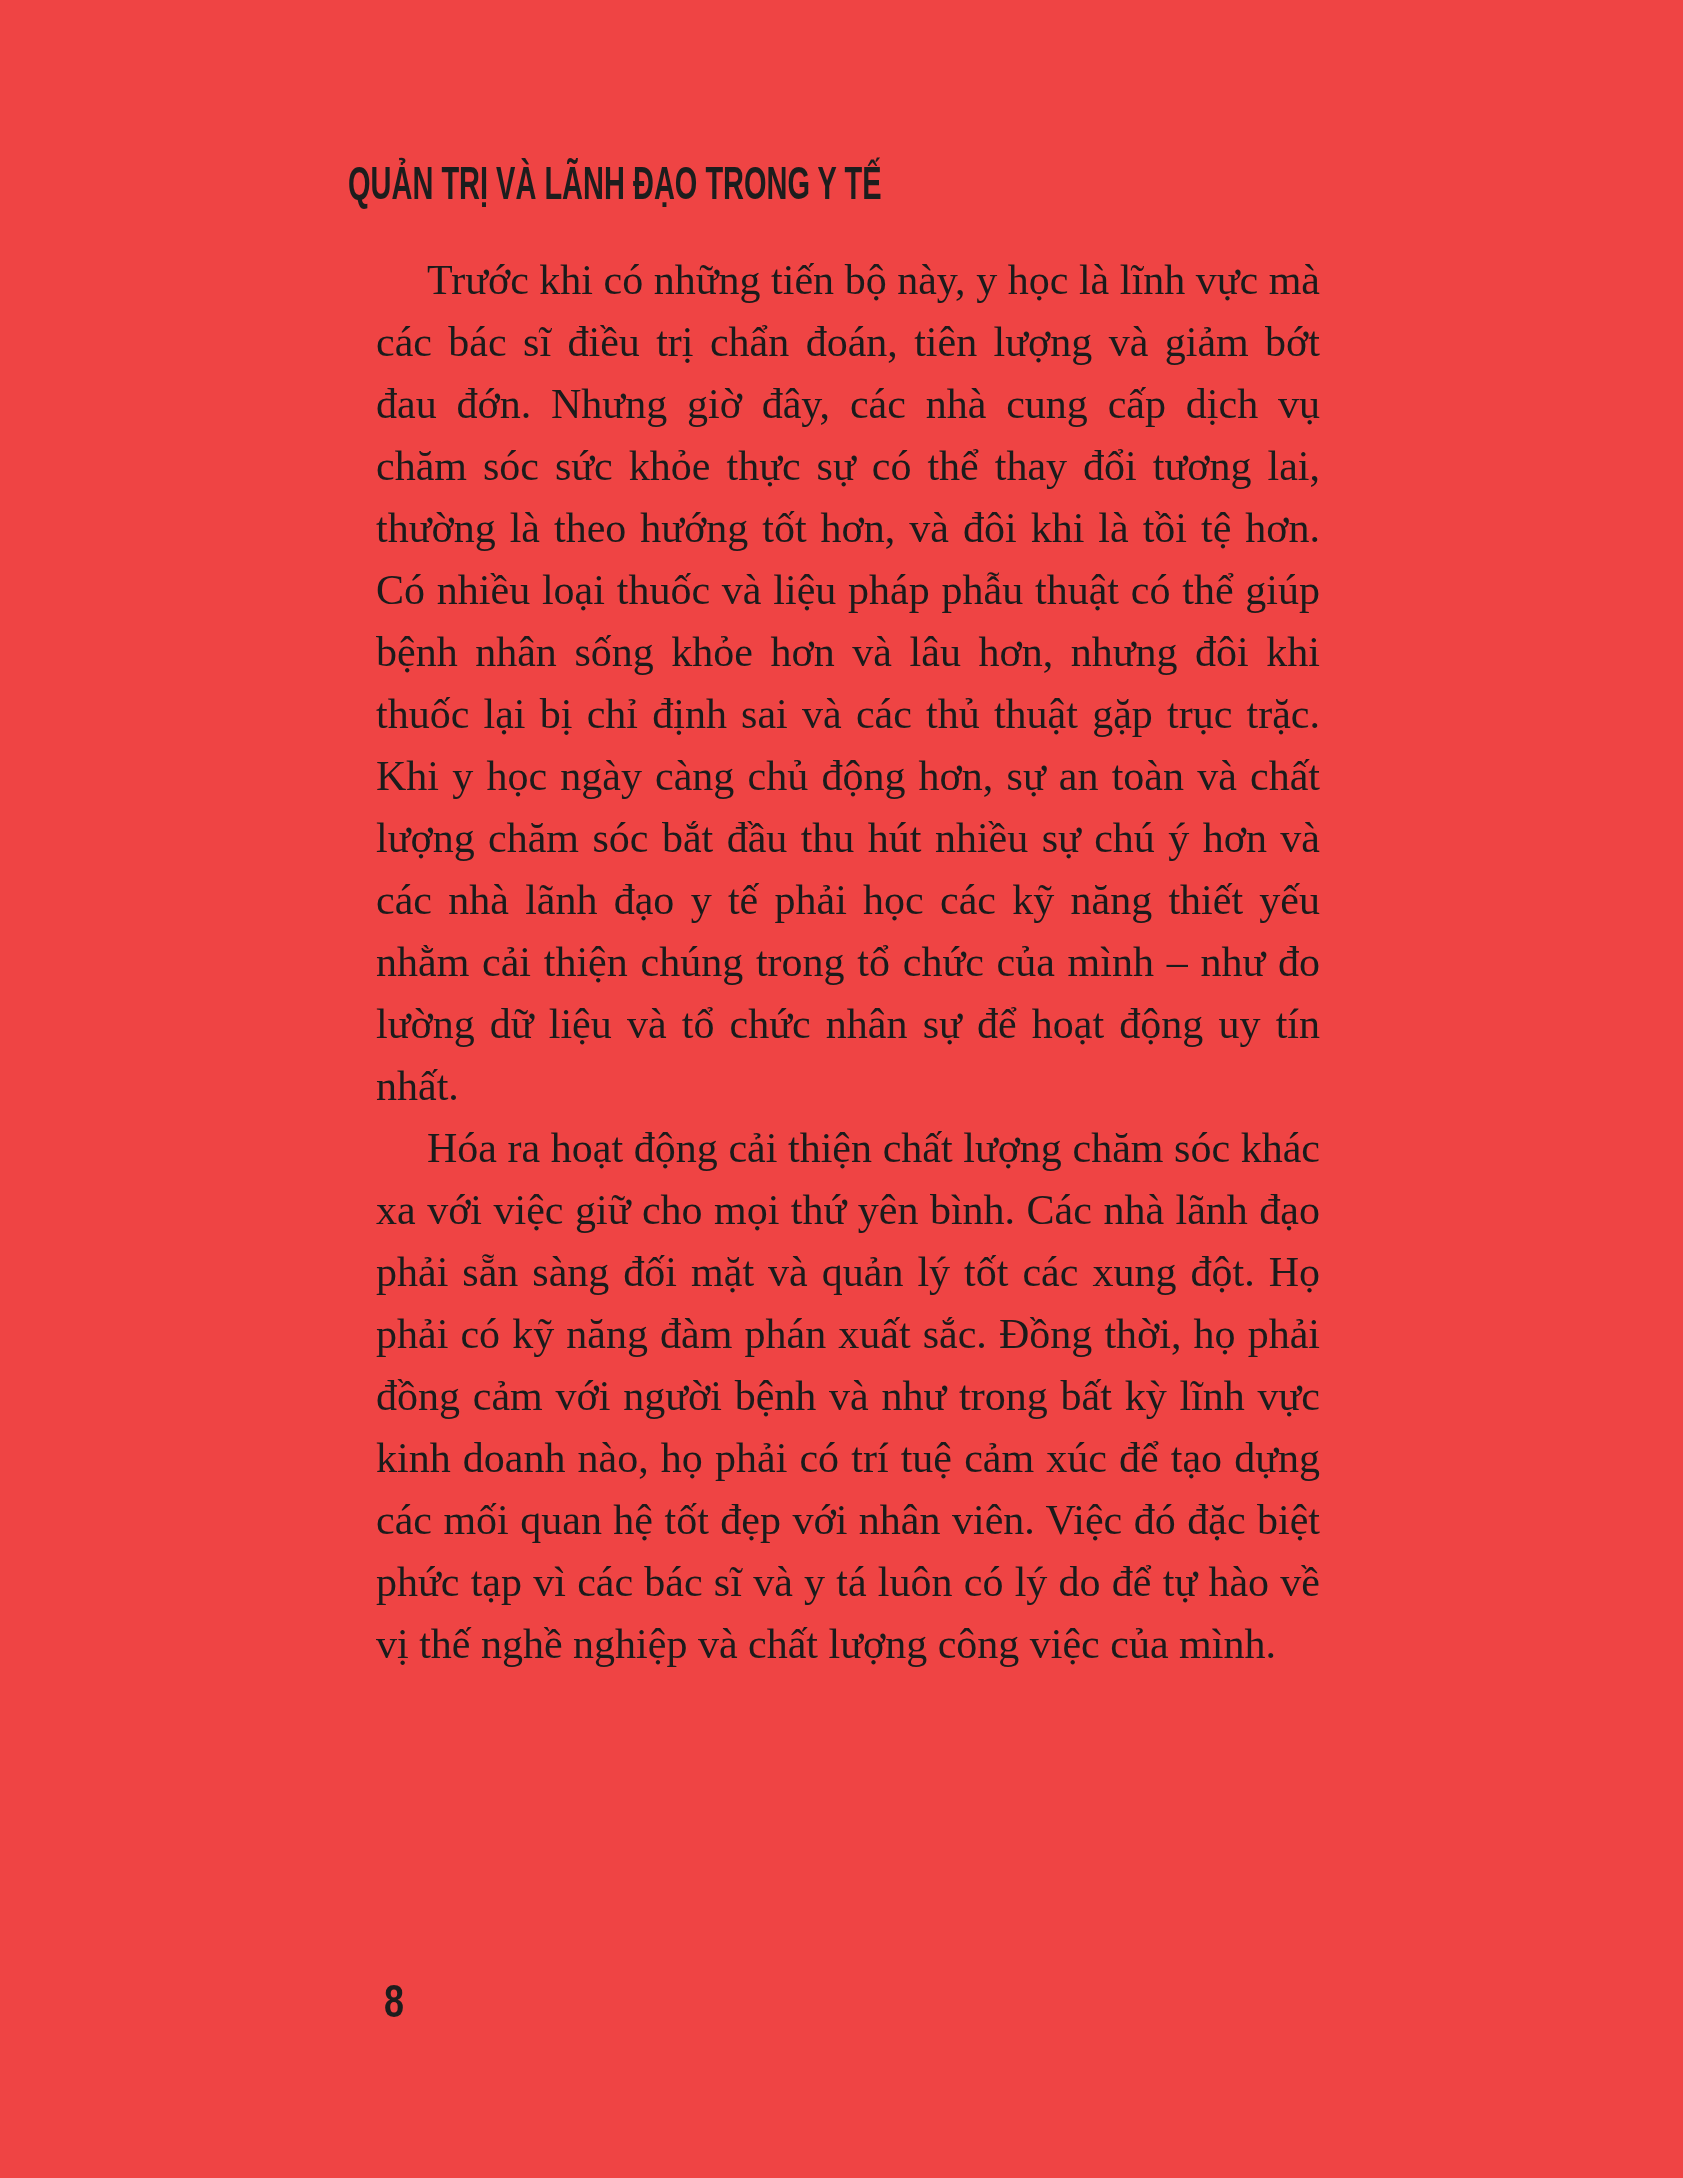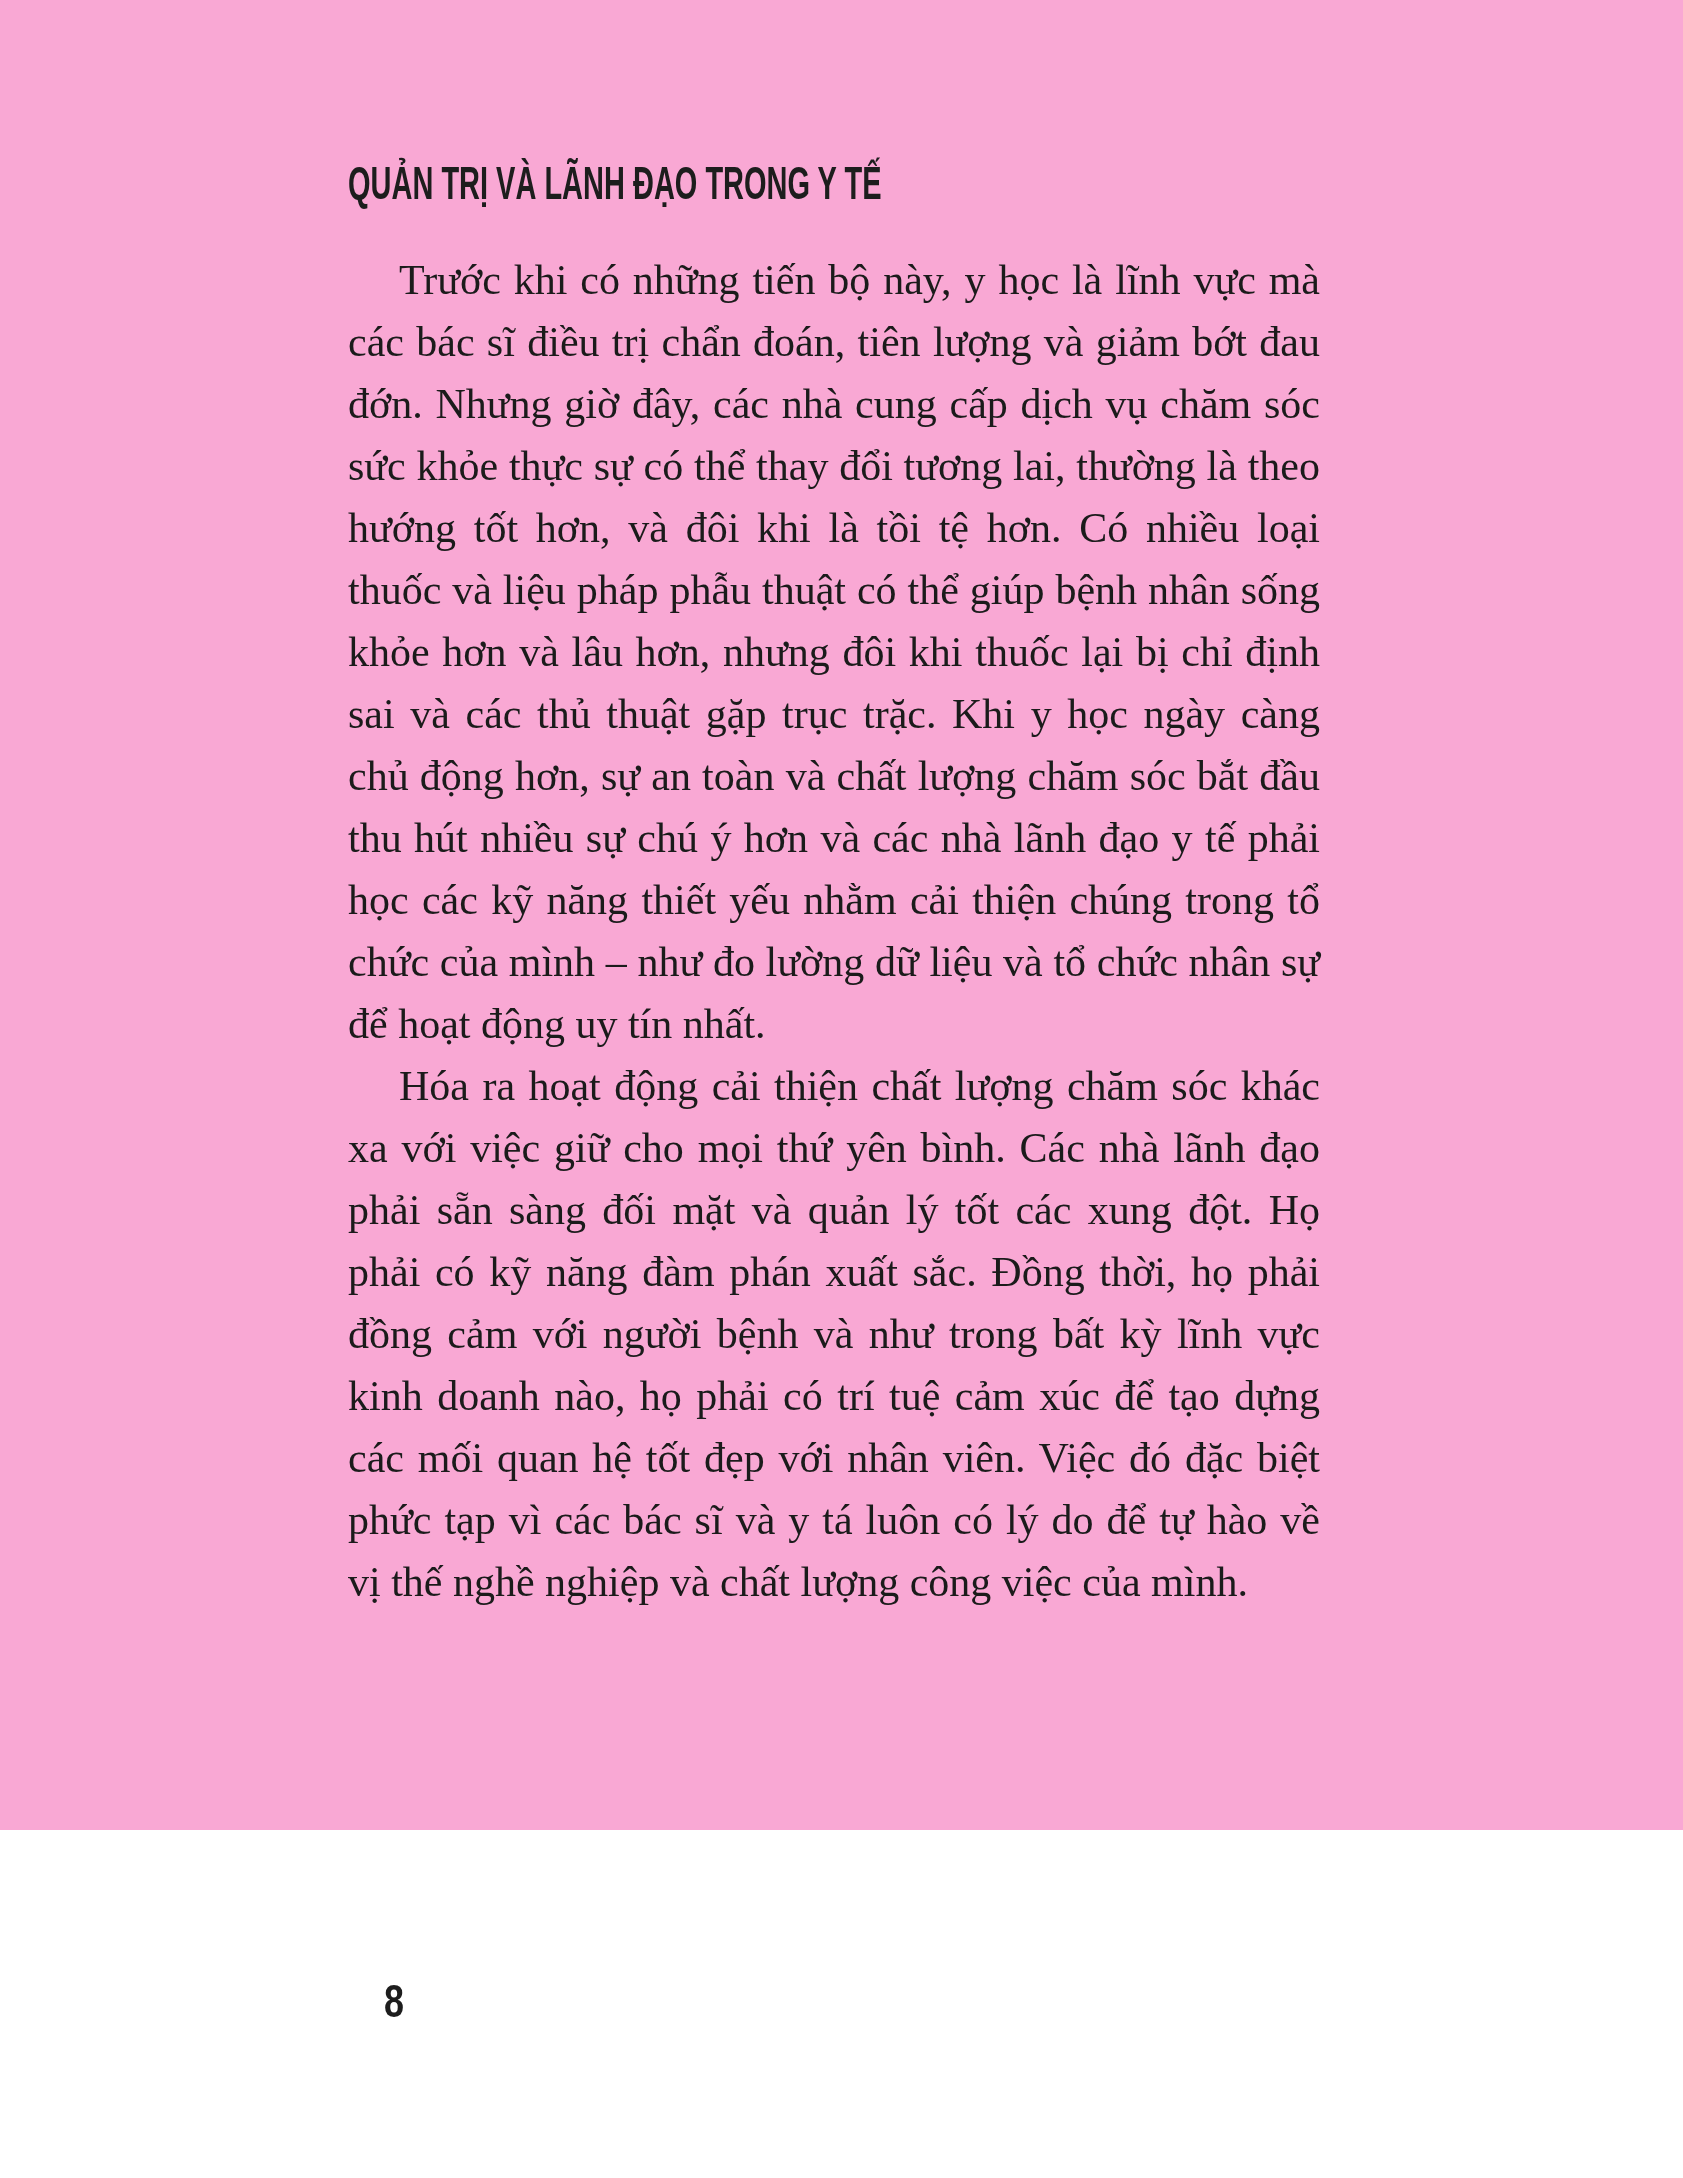--- a/index.html
+++ b/index.html
@@ -8,22 +8,22 @@
     width: 1683px;
     height: 2178px;
     background: #ffffff;
     font-family: "Liberation Serif", serif;
     overflow: hidden;
   }
 
   .page {
     position: relative;
     width: 1683px;
-    height: 1830px;
-    background: #f9a8d4;
+    height: 2178px;
+    background: #ef4444;
     color: #1b1b1b;
   }
 
   
   .running-header {
     position: absolute;
     left: 348px;
     top: 160px;
     font-family: "Liberation Sans", sans-serif;
     font-weight: bold;
@@ -49,20 +49,21 @@
     text-align: justify;
     text-justify: inter-word;
   }
 
   .body-column p {
     margin: 0;
   }
 
   .body-column p.indent {
     text-indent: 51px;
+    margin-left: 28px;
   }
 
   
   .page-number {
     position: absolute;
     left: 384px;
     top: 1978px;
     font-family: "Liberation Sans", sans-serif;
     font-weight: bold;
     font-size: 46px;

